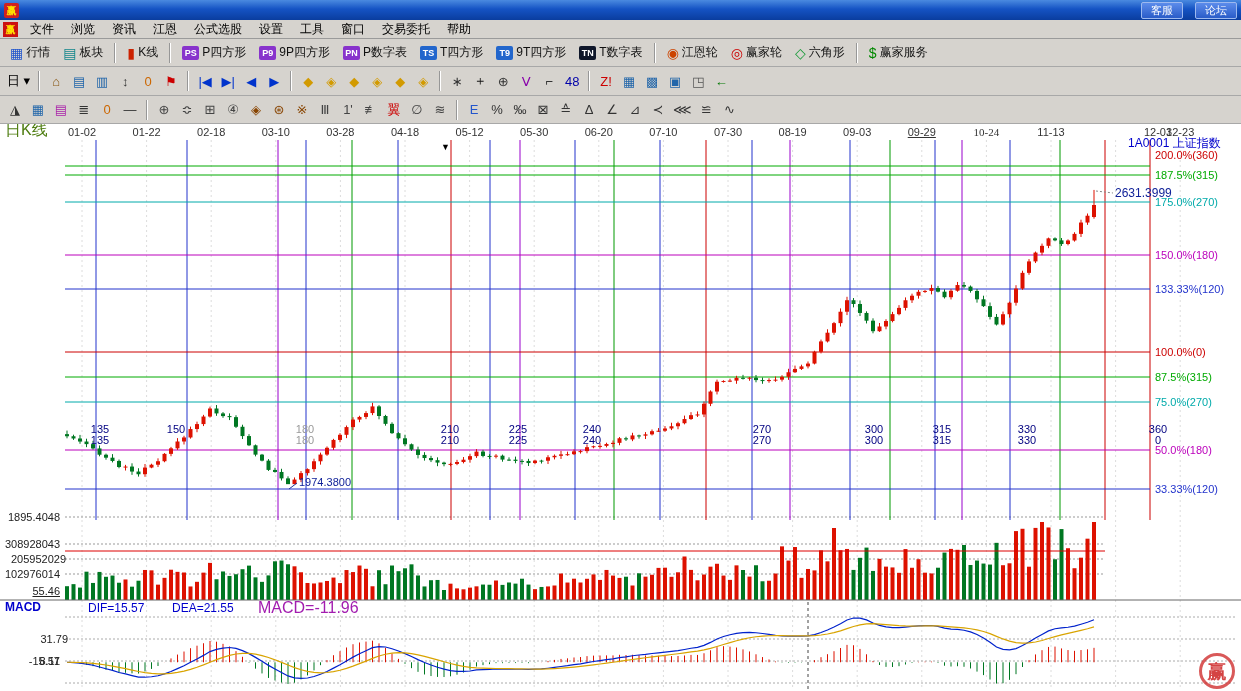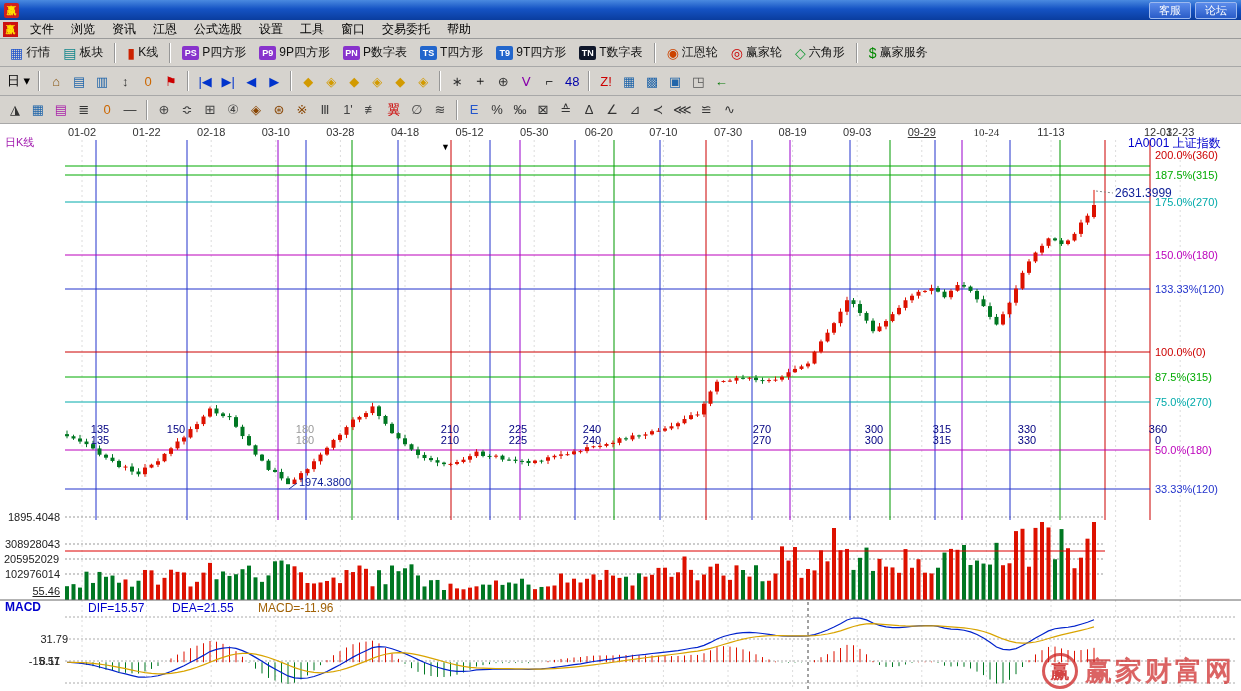--- a/index.html
+++ b/index.html
@@ -7,21 +7,21 @@
   body{font-family:"Liberation Sans","DejaVu Sans",sans-serif;}
   #app{position:relative;width:1241px;height:691px;background:#ffffff;overflow:hidden;}
 
   
   .titlebar{position:absolute;top:0;left:0;right:0;height:20px;z-index:5;
     background:linear-gradient(180deg,#4a8ae0 0%,#1553c4 45%,#0a3d9e 100%);
     display:flex;align-items:center;gap:5px;padding:0 4px;}
   .titlebar .logo{width:15px;height:15px;background:#d02020;color:#ffe000;font-size:10px;
     line-height:15px;text-align:center;font-weight:bold;border-radius:2px;flex:0 0 auto;}
   .titlebar .title{color:#ffffff;font-size:12px;font-weight:bold;letter-spacing:1px;white-space:nowrap;}
-  .tb-buttons{margin-left:auto;display:flex;gap:4px;}
+  .tb-buttons{margin-left:auto;display:flex;gap:12px;}
   .tb-btn{height:17px;padding:1px 9px;background:linear-gradient(#5c8ceb,#2a5cc8);
     border:1px solid #9db9ef;color:#fff;font-size:11px;line-height:13px;border-radius:2px;cursor:pointer;}
 
   
   .menubar{position:absolute;top:20px;left:0;right:0;height:19px;z-index:5;background:#d6d3ce;
     border-bottom:1px solid #9a9a9a;display:flex;align-items:center;font-size:12px;color:#000;padding-left:3px;gap:1px;}
   .menu-logo{width:15px;height:15px;background:#cc1111;color:#ffdd00;font-size:10px;line-height:15px;
     text-align:center;font-weight:bold;margin-right:3px;}
   .menu-item{padding:2px 8px;cursor:default;}
 
@@ -38,29 +38,29 @@
   .tbtn{min-width:22px;height:22px;display:flex;align-items:center;justify-content:center;font-size:13px;
     cursor:pointer;border:1px solid transparent;padding:0 2px;white-space:nowrap;}
   .sep{width:2px;height:20px;border-left:1px solid #979797;border-right:1px solid #ffffff;margin:0 4px;}
 
   
   #chart-region{position:absolute;inset:0;z-index:1;background:#fff;}
   #chart-svg{position:absolute;top:0;left:0;}
   .lab{position:absolute;font-size:11px;line-height:11px;white-space:nowrap;color:#222;}
   .lab.c{text-align:center;}
   .lab.r{text-align:right;}
-  .period{left:5px;top:136px;color:#a21caf;font-size:11px;line-height:12px;}
+  .period{left:5px;top:124px;color:#4d7c0f;font-size:16px;line-height:12px;}
   .symbol{left:1128px;top:137px;color:#0000cc;font-size:12px;line-height:12px;}
   .lastprice{left:1115px;top:187px;color:#112299;font-size:12px;line-height:12px;}
   .lowprice{left:299px;top:477px;color:#112299;}
   .marker{left:441px;top:143px;font-size:9px;line-height:9px;color:#000;}
   .mname{left:5px;top:601px;color:#0000cc;font-size:12px;font-weight:bold;line-height:12px;}
   .mdif{left:88px;top:602px;color:#0000cc;font-size:12px;line-height:12px;}
   .mdea{left:172px;top:602px;color:#0000cc;font-size:12px;line-height:12px;}
-  .mmacd{left:258px;top:602px;color:#a16207;font-size:12px;line-height:12px;}
+  .mmacd{left:258px;top:602px;color:#a21caf;font-size:16px;line-height:12px;}
 
   .watermark{position:absolute;right:6px;bottom:2px;display:flex;align-items:center;gap:7px;z-index:3;}
   .wlogo{width:36px;height:36px;border:3px solid rgba(204,34,34,.75);border-radius:50%;color:rgba(204,34,34,.85);
     font-size:19px;font-weight:bold;text-align:center;line-height:31px;}
   .wtext{font-size:27px;font-weight:bold;color:rgba(204,34,34,.7);letter-spacing:3px;}
 </style>
 </head>
 <body>
 
 <div id="app">
@@ -824,30 +824,29 @@
         <div class="lab c" style="left: 856px; top: 424px; color: rgb(0, 0, 128); width: 36px;">300</div>
         <div class="lab c" style="left: 856px; top: 435px; color: rgb(0, 0, 128); width: 36px;">300</div>
         <div class="lab c" style="left: 924px; top: 424px; color: rgb(0, 0, 128); width: 36px;">315</div>
         <div class="lab c" style="left: 924px; top: 435px; color: rgb(0, 0, 128); width: 36px;">315</div>
         <div class="lab c" style="left: 1009px; top: 424px; color: rgb(0, 0, 128); width: 36px;">330</div>
         <div class="lab c" style="left: 1009px; top: 435px; color: rgb(0, 0, 128); width: 36px;">330</div>
         <div class="lab c" style="left: 1140px; top: 424px; color: rgb(0, 0, 128); width: 36px;">360</div>
         <div class="lab c" style="left: 1140px; top: 435px; color: rgb(0, 0, 128); width: 36px;">0</div>
         <div class="lab r" style="left: 0px; top: 512px; color: rgb(34, 34, 34); width: 60px;">1895.4048</div>
         <div class="lab r" style="left: 0px; top: 539px; color: rgb(34, 34, 34); width: 60px;">308928043</div>
-        <div class="lab r" style="left: 4px; top: 554px; color: rgb(34, 34, 34); width: 52px;">205952029</div>
+        <div class="lab r" style="left: 11px; top: 554px; color: rgb(34, 34, 34); width: 52px;">205952029</div>
         <div class="lab r" style="left: 0px; top: 569px; color: rgb(34, 34, 34); width: 60px;">102976014</div>
         <div class="lab r" style="left: 0px; top: 586px; color: rgb(34, 34, 34); width: 60px; text-decoration: underline;">55.46</div>
         <div class="lab r" style="left: 0px; top: 634px; color: rgb(34, 34, 34); width: 60px; margin-left: 8px;">31.79</div>
         <div class="lab r" style="left: 0px; top: 656px; color: rgb(34, 34, 34); width: 60px;">8.11</div>
         <div class="lab r" style="left: 0px; top: 656px; color: rgb(34, 34, 34); width: 60px;">-15.57</div>
       </div>
     <div class="watermark">
       <span class="wlogo">赢</span>
-      <span class="wtext">赢家财富网</span>
     </div>
   </div>
 
   <div class="titlebar">
     <span class="logo">赢</span>
     <div class="tb-buttons" id="titlebar-buttons">
         <div class="tb-btn">客服</div>
         <div class="tb-btn">论坛</div>
       </div>
   </div>

